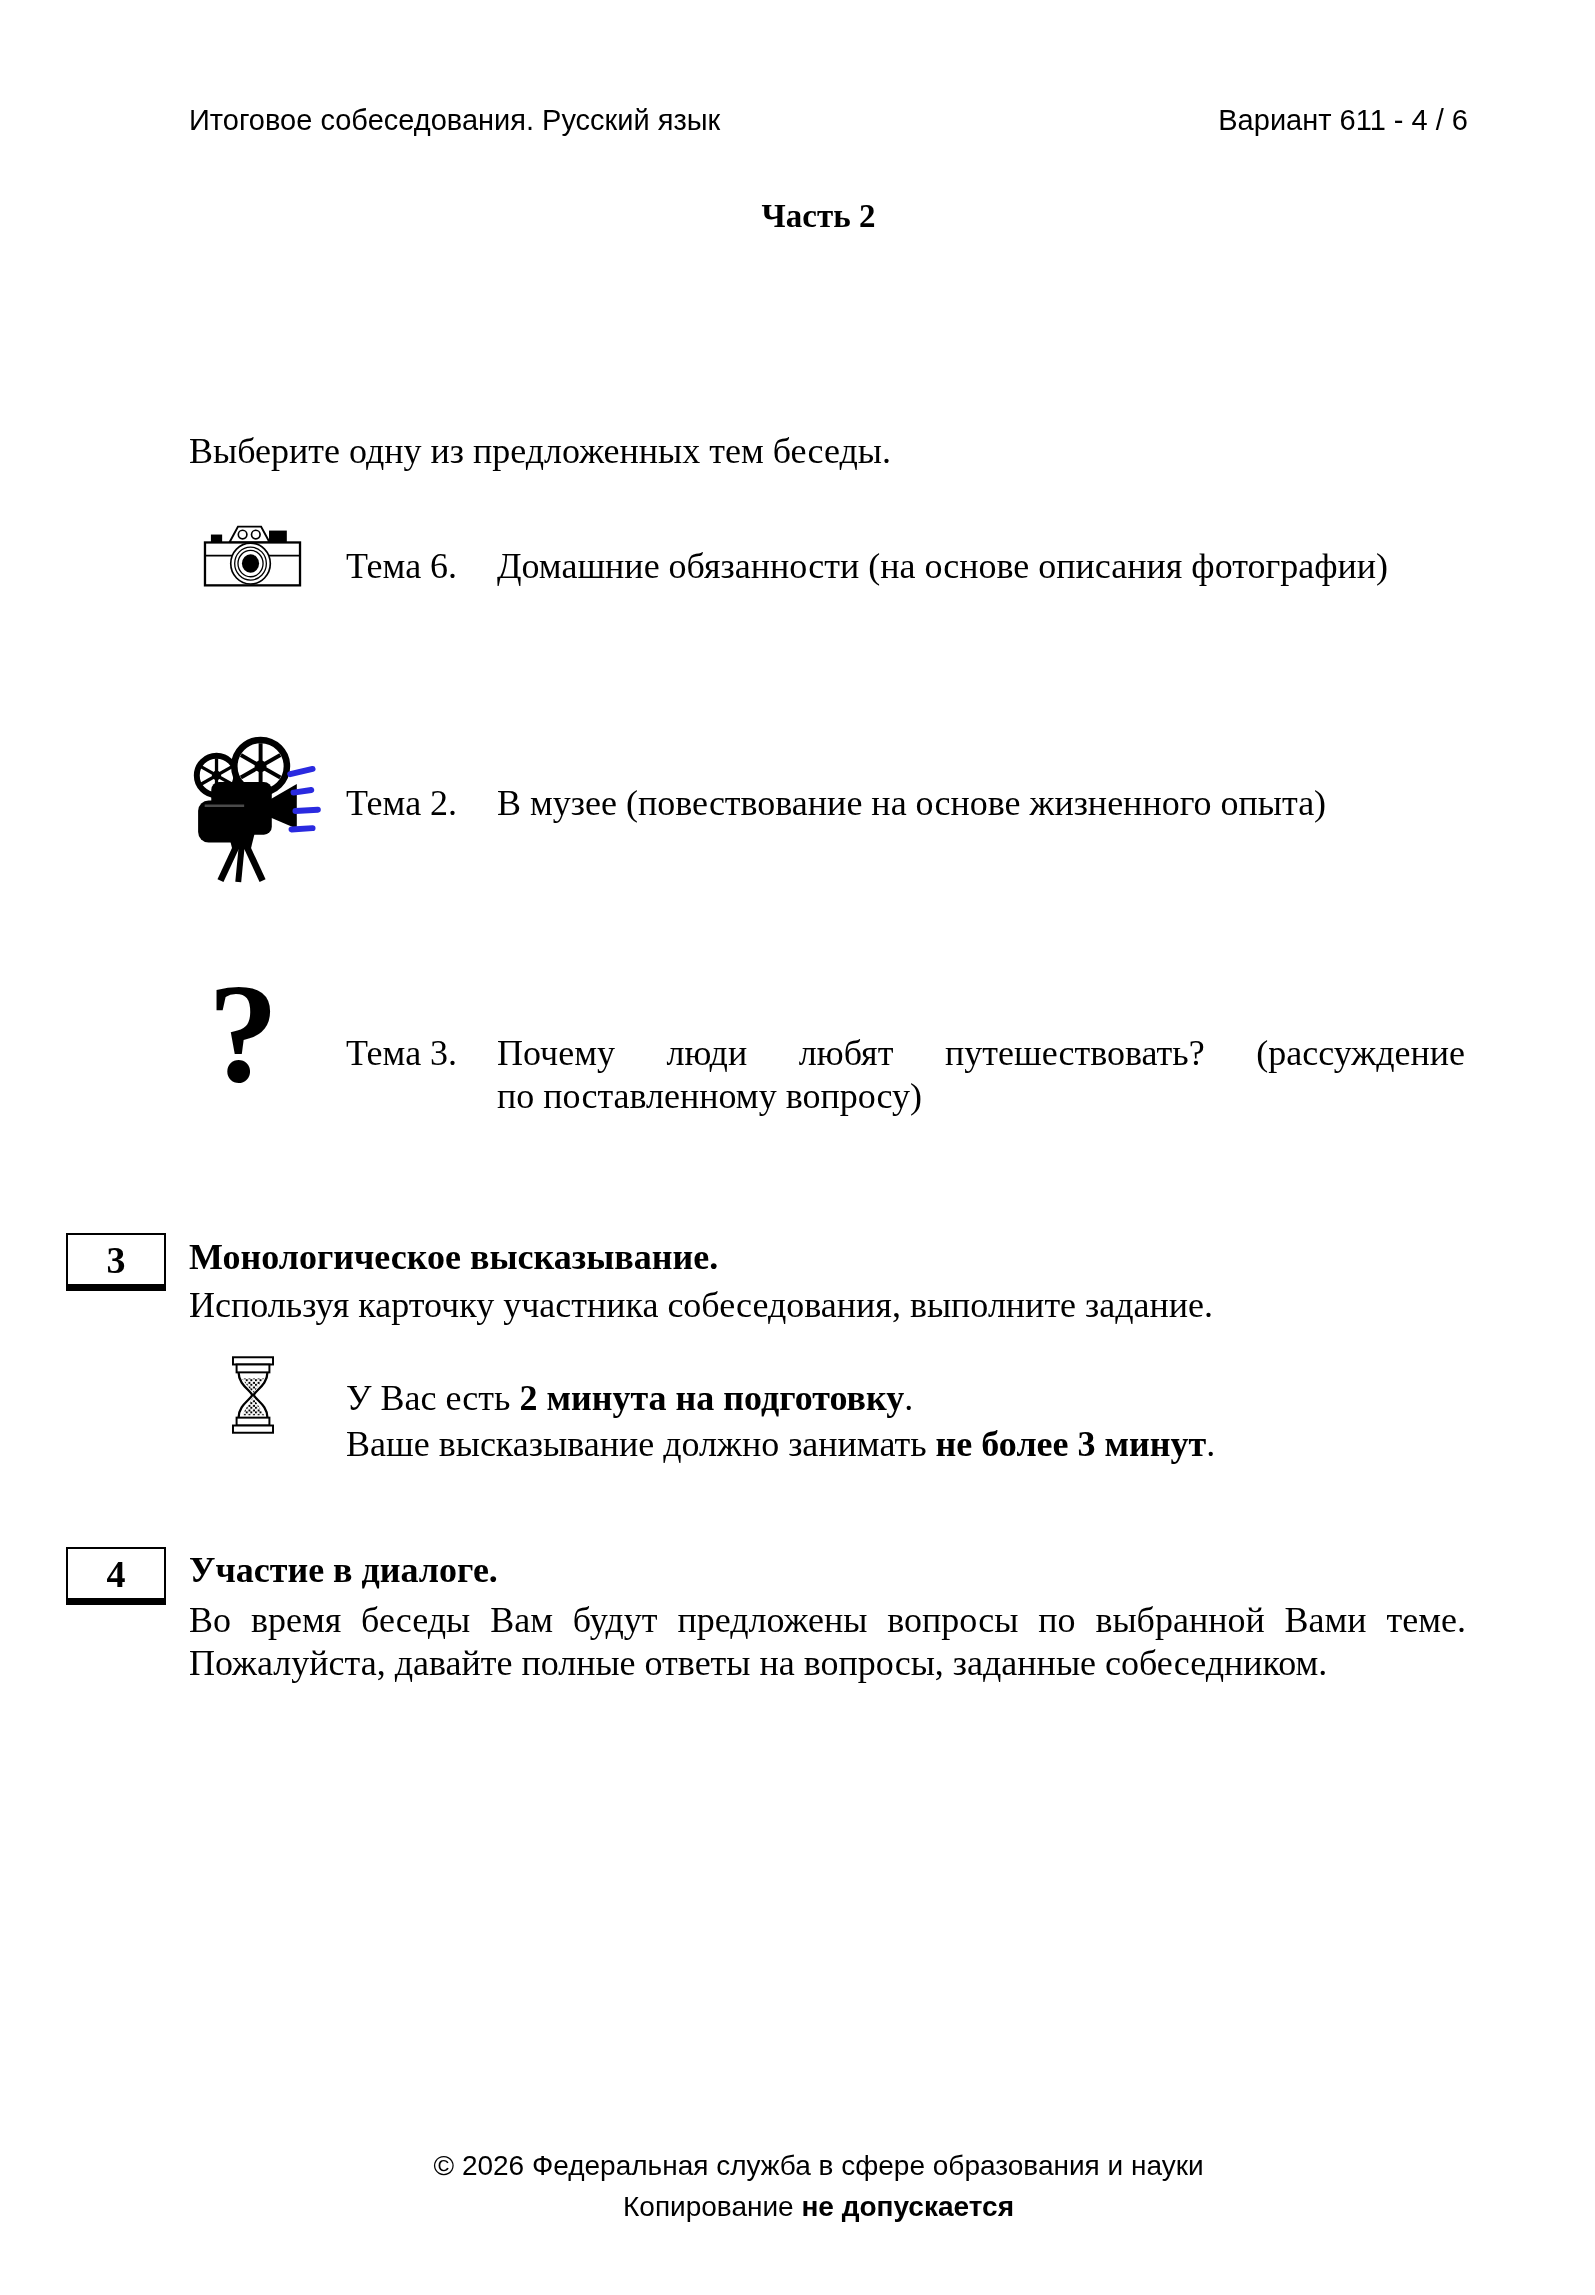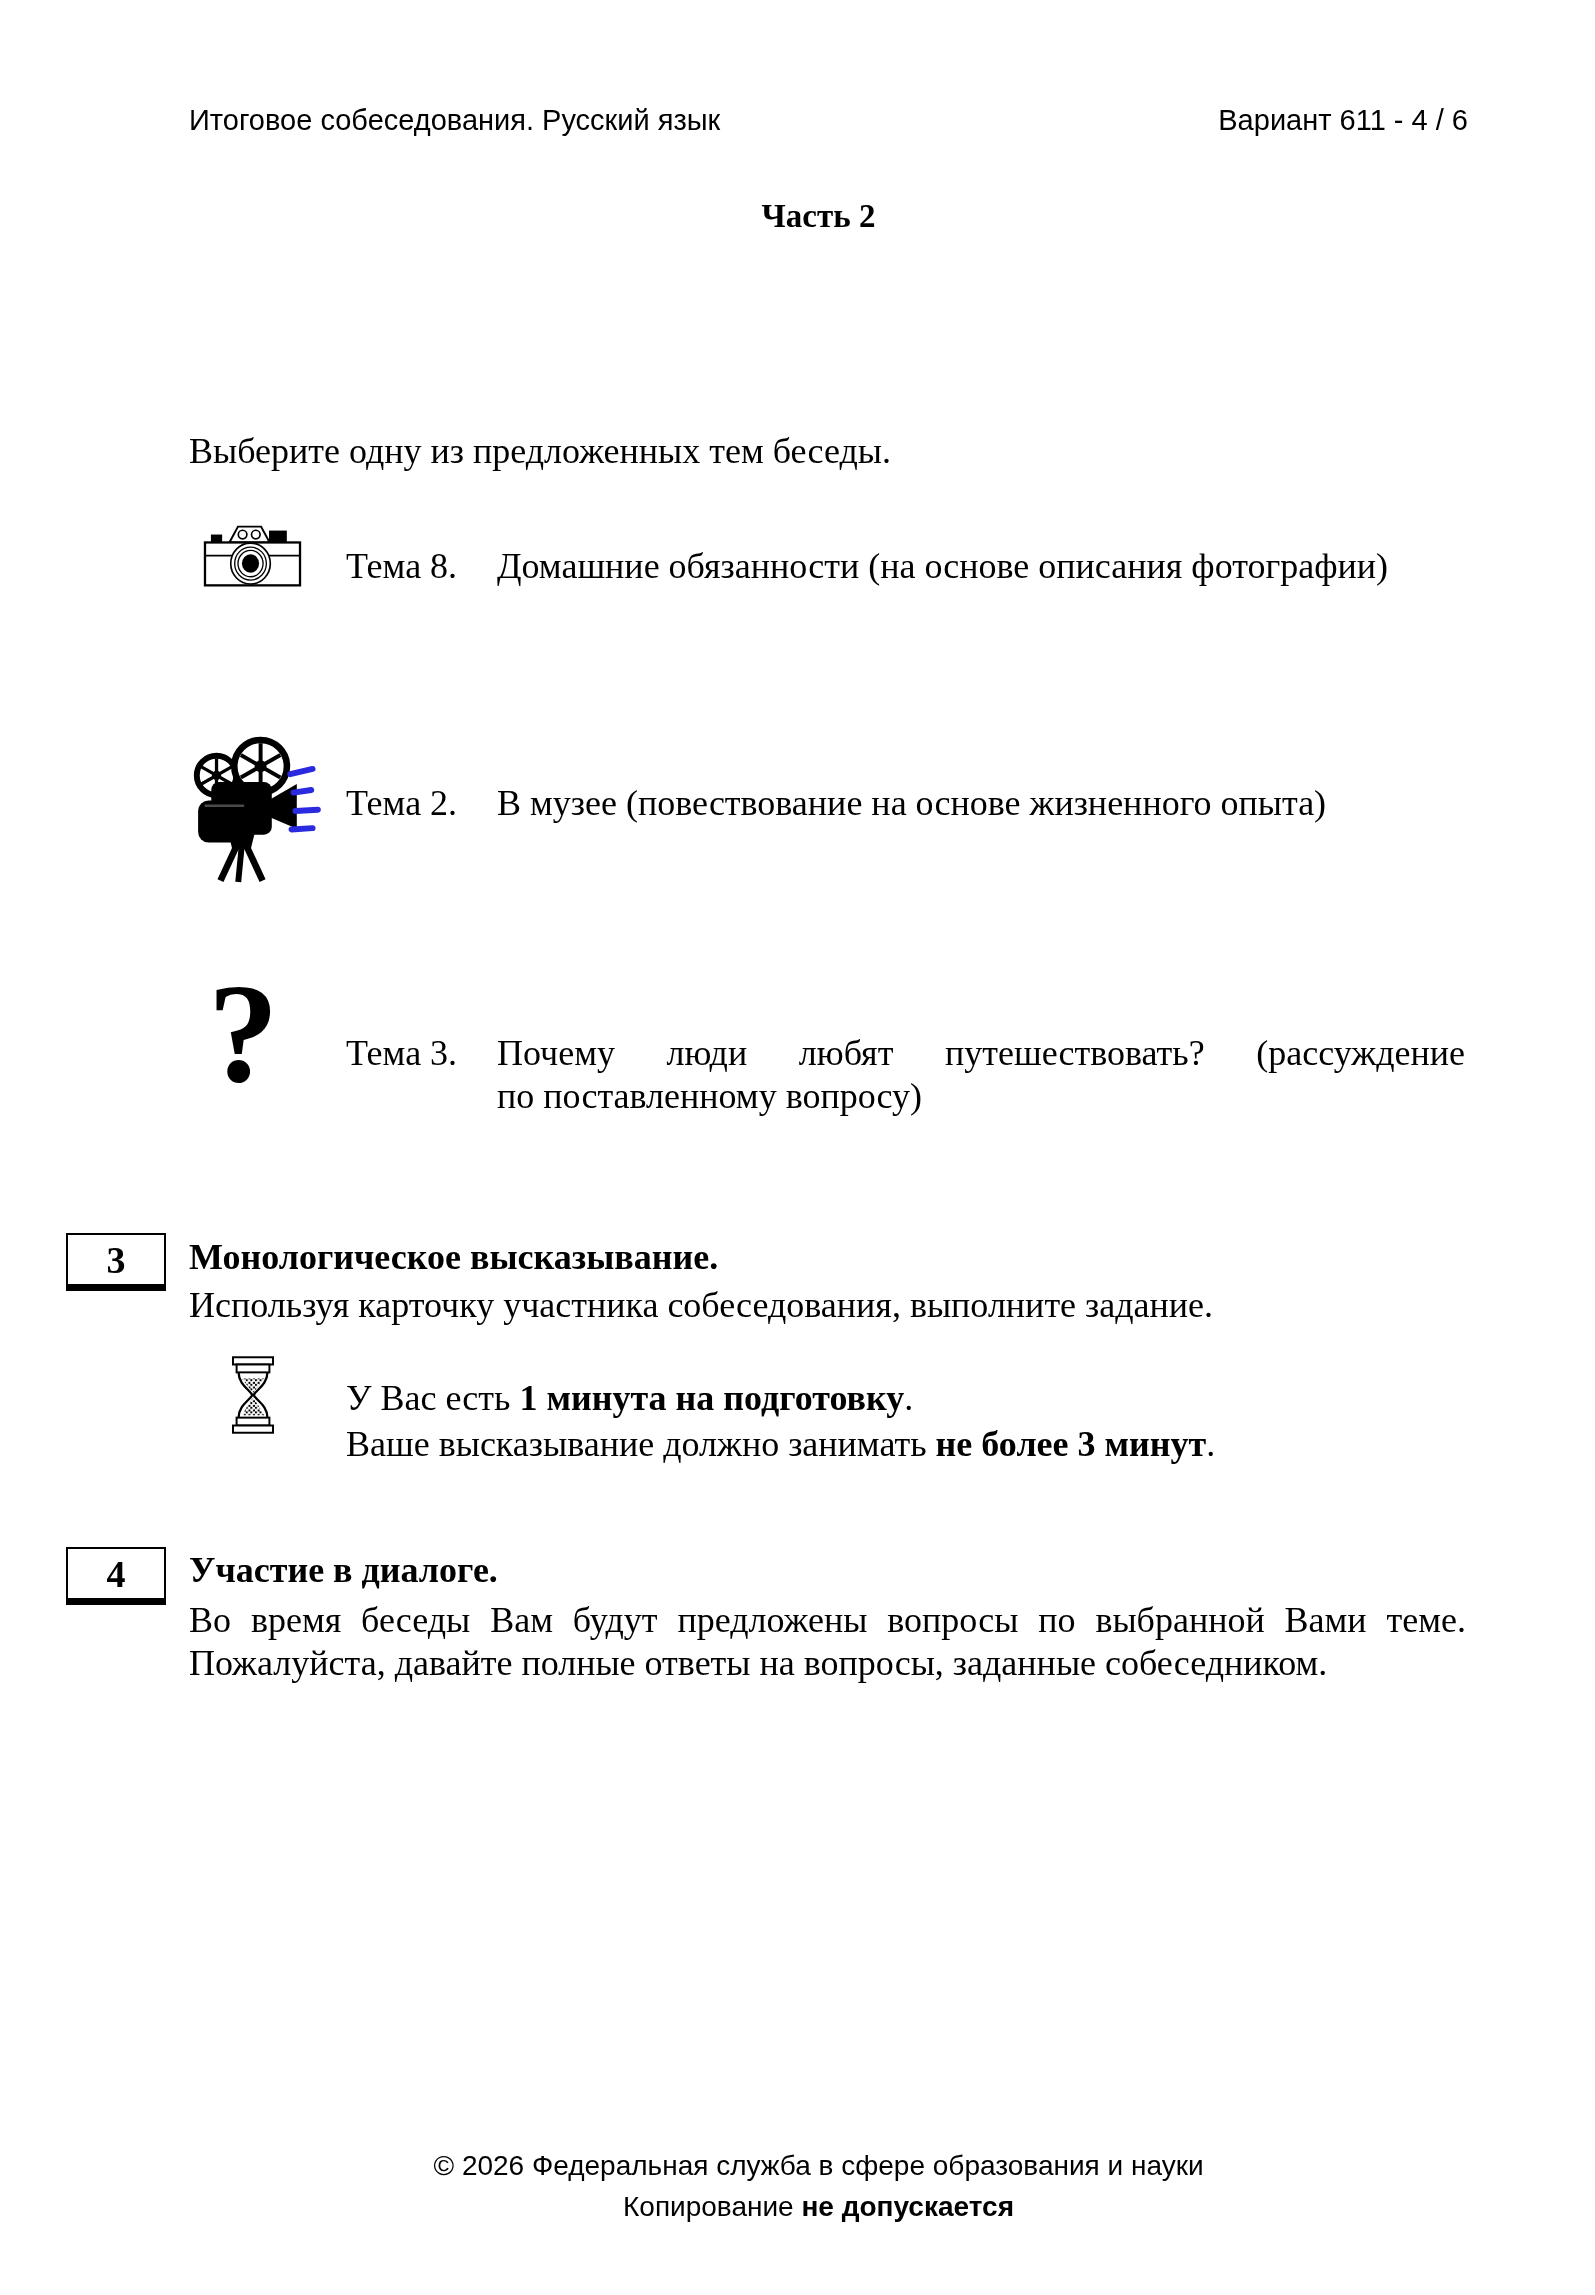--- a/index.html
+++ b/index.html
@@ -68,21 +68,21 @@
       <polygon points="40,31 53,7 88,7 101,31" fill="#fff" stroke="#000" stroke-width="3"></polygon>
       <circle cx="60" cy="19" r="6.5" fill="#fff" stroke="#000" stroke-width="2.5"></circle>
       <circle cx="80" cy="19" r="6.5" fill="#fff" stroke="#000" stroke-width="2.5"></circle>
       <rect x="3" y="31" width="144" height="65" fill="#fff" stroke="#000" stroke-width="3.5"></rect>
       <line x1="3" y1="51" x2="147" y2="51" stroke="#000" stroke-width="2.5"></line>
       <ellipse cx="72" cy="63" rx="30" ry="31" fill="#fff" stroke="#000" stroke-width="2.5"></ellipse>
       <ellipse cx="72" cy="63" rx="24" ry="25" fill="none" stroke="#000" stroke-width="2"></ellipse>
       <ellipse cx="72" cy="63" rx="19" ry="20" fill="none" stroke="#000" stroke-width="2"></ellipse>
       <ellipse cx="72" cy="63" rx="13" ry="14" fill="#000"></ellipse>
     </svg>
-    <div class="abs topic-label" style="left:346px; top:545px;">Тема 8.</div>
+    <div class="abs topic-label" style="left:346px; top:545px;">Тема 6.</div>
     <div class="abs topic-text" style="left:497px; top:545px; width:968px;">Домашние обязанности (на основе описания фотографии)</div>
   </div>
 
   <div>
     <svg class="abs" style="left:190px; top:736px;" width="132" height="150" viewBox="0 0 200 228">
 
       <circle cx="40" cy="60" r="30" fill="#fff" stroke="#000" stroke-width="9"></circle>
       <g stroke="#000" stroke-width="5">
         <line x1="40" y1="34" x2="40" y2="86"></line>
         <line x1="17" y1="47" x2="63" y2="73"></line>
@@ -147,21 +147,21 @@
     <rect x="7" y="12.5" width="50" height="12" fill="#fff" stroke="#000" stroke-width="3"></rect>
     <polygon points="15,34 49,34 32,56" fill="url(#sand)"></polygon>
     <line x1="32" y1="58" x2="32" y2="88" stroke="#000" stroke-width="2" stroke-dasharray="3,4"></line>
     <polygon points="32,62 15,90 49,90" fill="url(#sand)"></polygon>
     <path d="M10,24.5 C10,43 27,51 31,59 C27,67 10,75 10,93.5" fill="none" stroke="#000" stroke-width="3.5"></path>
     <path d="M54,24.5 C54,43 37,51 33,59 C37,67 54,75 54,93.5" fill="none" stroke="#000" stroke-width="3.5"></path>
     <rect x="7" y="93.5" width="50" height="12" fill="#fff" stroke="#000" stroke-width="3"></rect>
     <rect x="1.5" y="105.5" width="61" height="11" fill="#fff" stroke="#000" stroke-width="3"></rect>
   </svg>
   <div class="abs body-text" style="left:346px; top:1377px;">
-    <span>У Вас есть </span><span class="bold">1 минута на подготовку</span><span>.</span>
+    <span>У Вас есть </span><span class="bold">2 минута на подготовку</span><span>.</span>
   </div>
   <div class="abs body-text" style="left:346px; top:1423px;">
     <span>Ваше высказывание должно занимать </span><span class="bold">не более 3 минут</span><span>.</span>
   </div>
 
   <div class="abs num-box task4-box">
     <span>4</span>
   </div>
   <div class="abs body-text bold" style="left:189px; top:1549px;">Участие в диалоге.</div>
   <div class="abs body-text" style="left:189px; top:1599px; width:1277px;">

